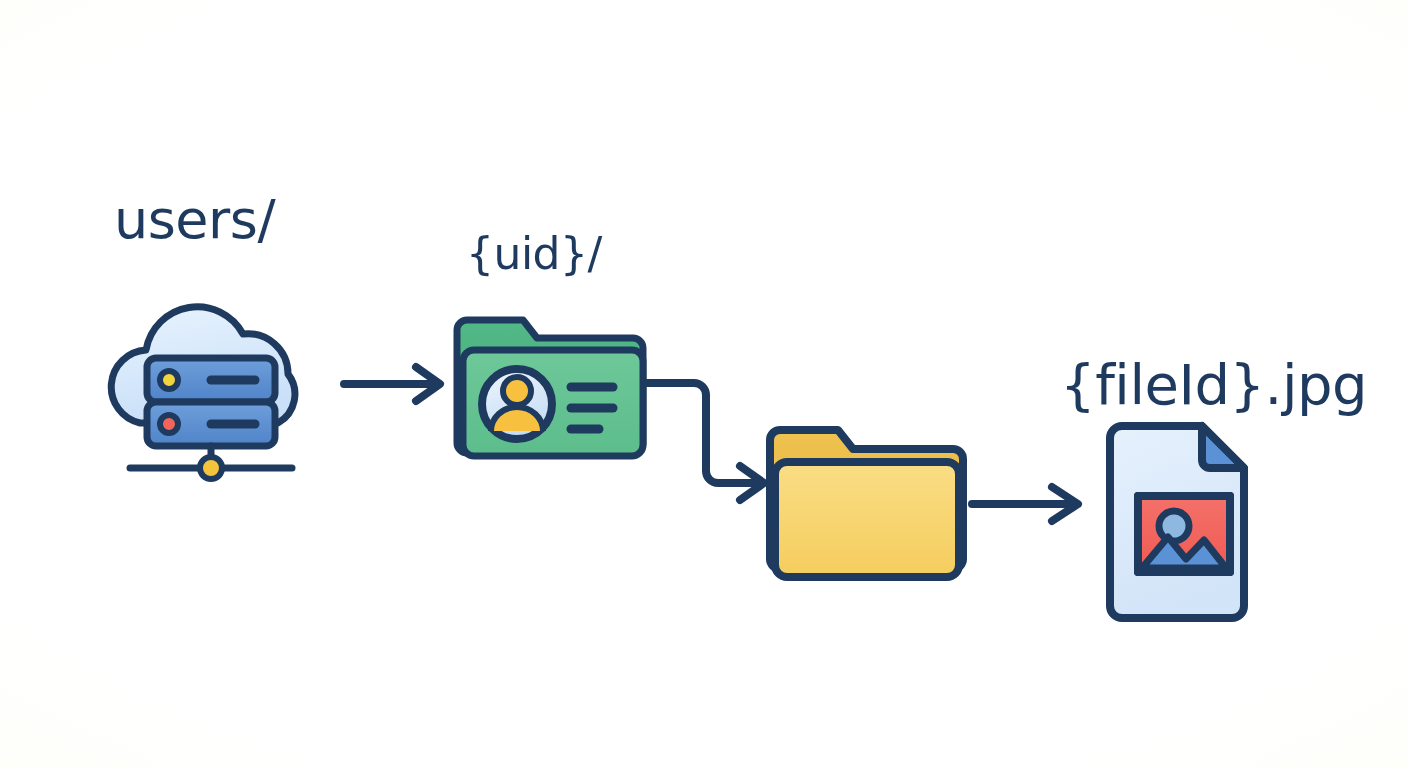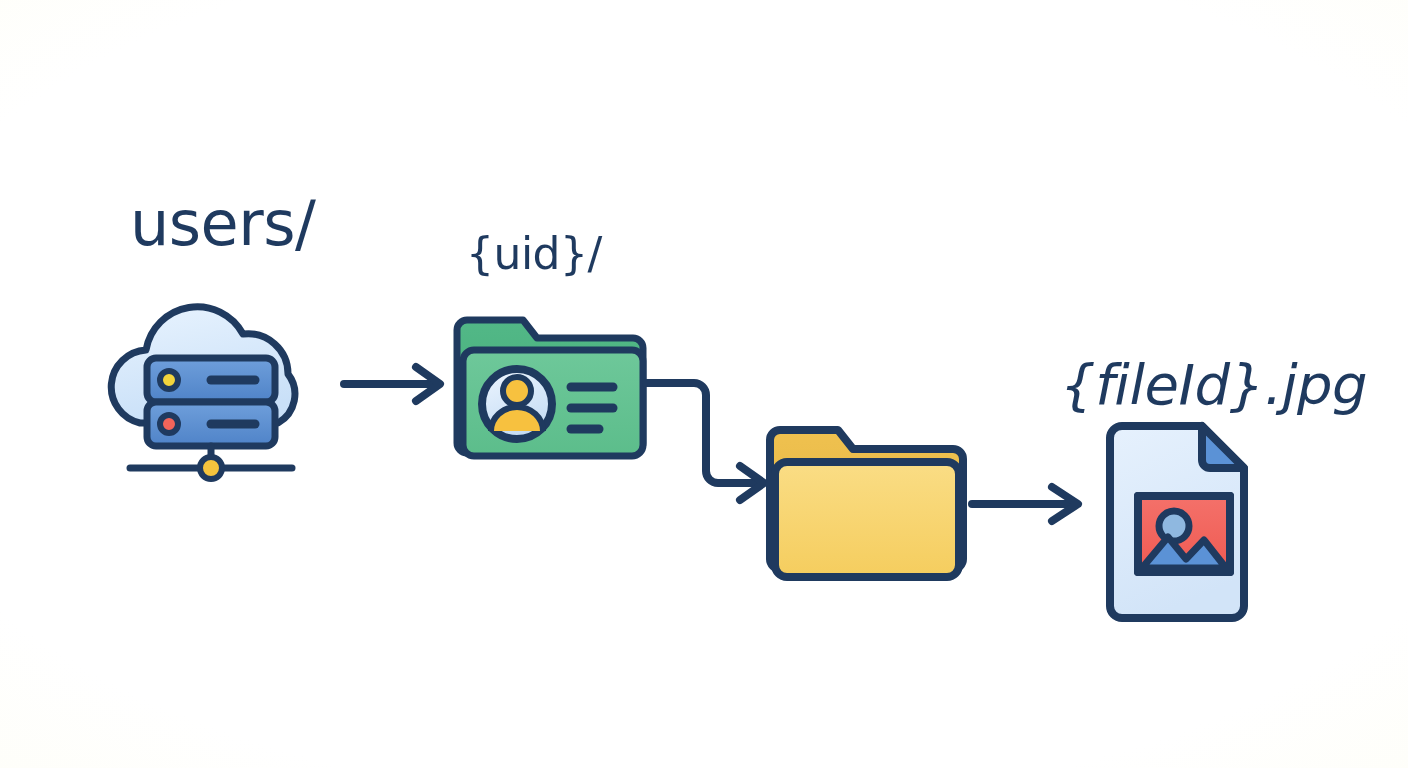--- a/index.html
+++ b/index.html
@@ -34,21 +34,21 @@
     position: absolute;
     pointer-events: none;
   }
   svg { display: block; overflow: visible; }
 </style>
 </head>
 <body>
 
 <div id="canvas">
 
-  <div class="label" style="left:130px; top:193px; font-size:62px;">users/</div>
+  <div class="label" style="left:114px; top:193px; font-size:54px;">users/</div>
 
   <div class="node" style="left:80px; top:278px; width:260px; height:200px;">
     <svg width="260" height="200" viewBox="0 0 260 200">
       <defs>
         <linearGradient id="cloudGrad" x1="0" y1="0" x2="0.3" y2="1">
           <stop offset="0%" stop-color="#e8f3fe"></stop>
           <stop offset="100%" stop-color="#c9e0f8"></stop>
         </linearGradient>
         <linearGradient id="serverGrad" x1="0" y1="0" x2="0" y2="1">
           <stop offset="0%" stop-color="#6f9fdb"></stop>
@@ -142,21 +142,21 @@
     </svg>
   </div>
 
   <div class="connector" style="left:968px; top:483px; width:128px; height:42px;">
     <svg width="128" height="42" viewBox="0 0 128 42">
       <line x1="4" y1="21" x2="100" y2="21" stroke="#1f3a5f" stroke-width="8" stroke-linecap="round"></line>
       <polyline points="84,4 110,21 84,38" fill="none" stroke="#1f3a5f" stroke-width="8" stroke-linecap="round" stroke-linejoin="round"></polyline>
     </svg>
   </div>
 
-  <div class="label" style="left:1060px; top:357px; font-size:56px;font-style:italic;">{fileId}.jpg</div>
+  <div class="label" style="left:1060px; top:357px; font-size:56px;">{fileId}.jpg</div>
 
   <div class="node" style="left:1108px; top:420px; width:150px; height:202px;">
     <svg width="150" height="202" viewBox="0 0 150 202">
       <defs>
         <linearGradient id="pageGrad" x1="0" y1="0" x2="0.3" y2="1">
           <stop offset="0%" stop-color="#e6f1fd"></stop>
           <stop offset="100%" stop-color="#d2e4f8"></stop>
         </linearGradient>
         <linearGradient id="skyGrad" x1="0" y1="0" x2="0" y2="1">
           <stop offset="0%" stop-color="#f4716a"></stop>

